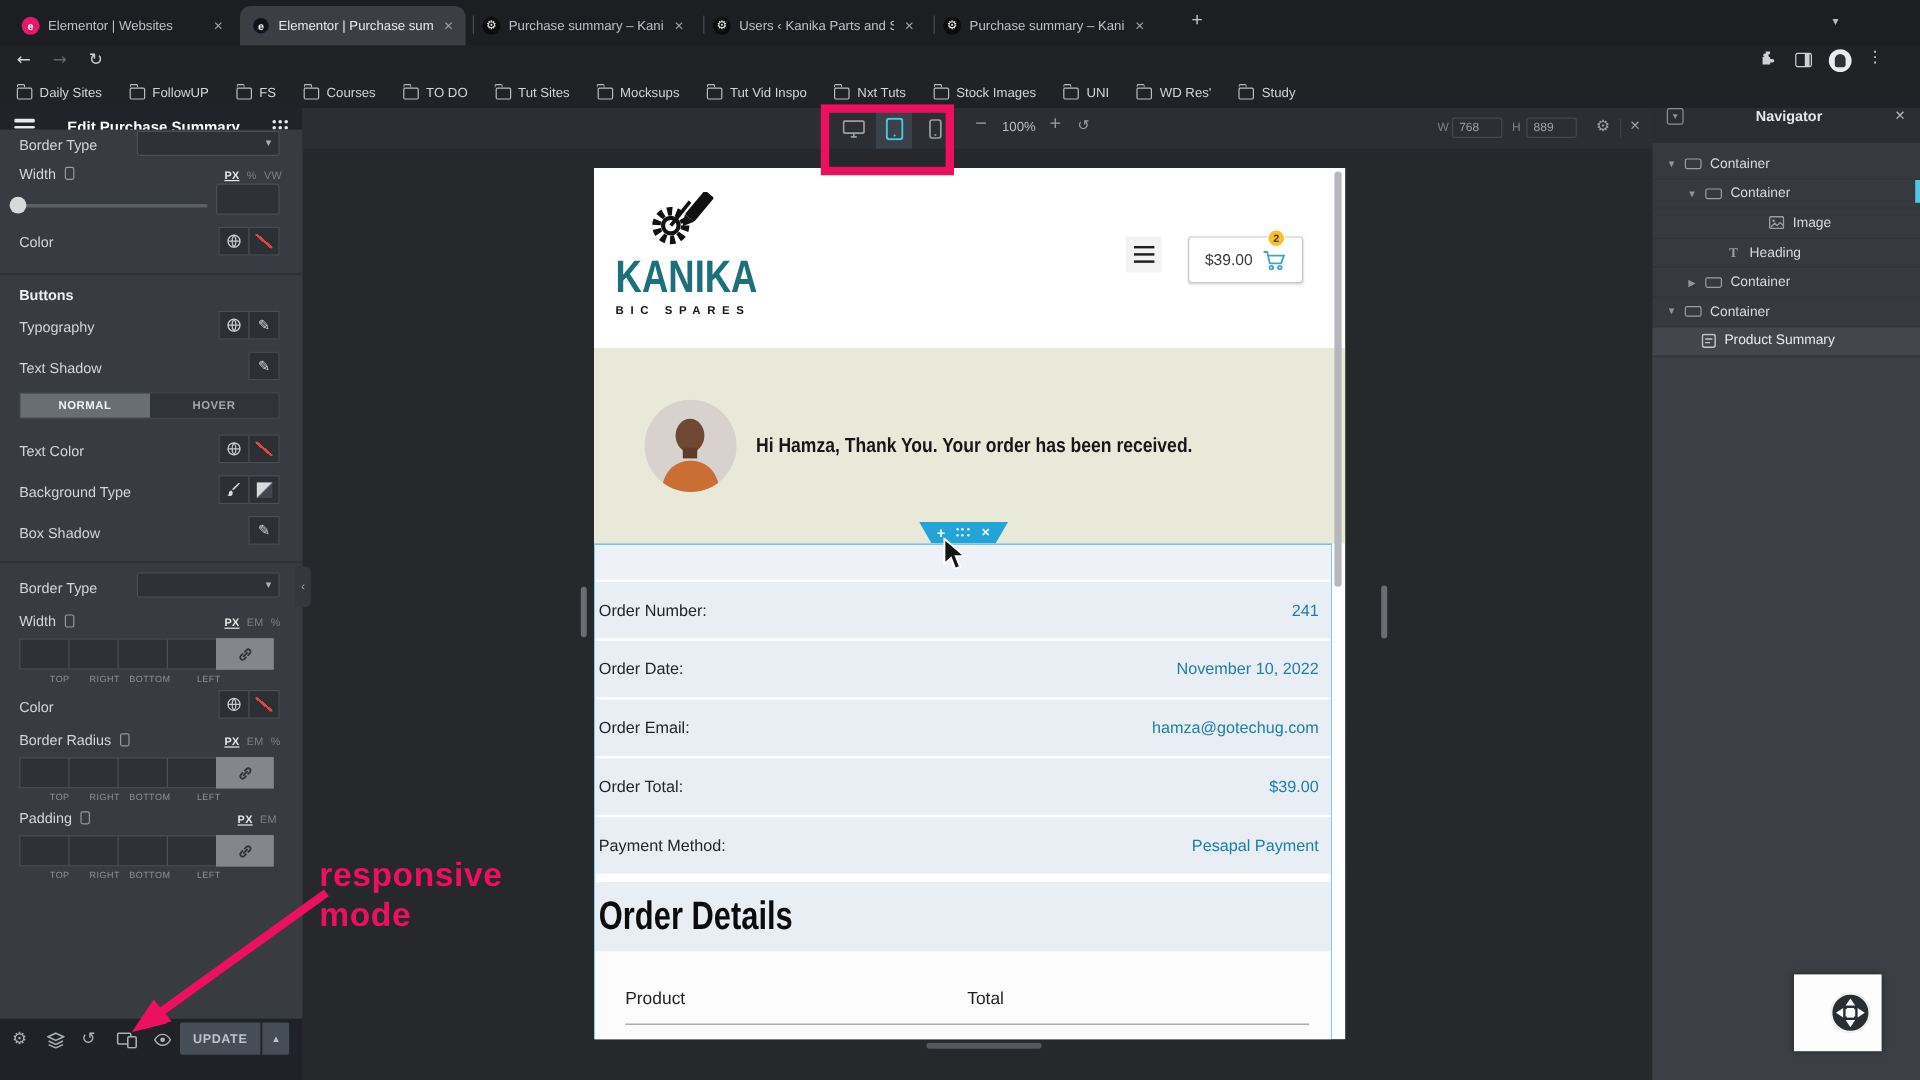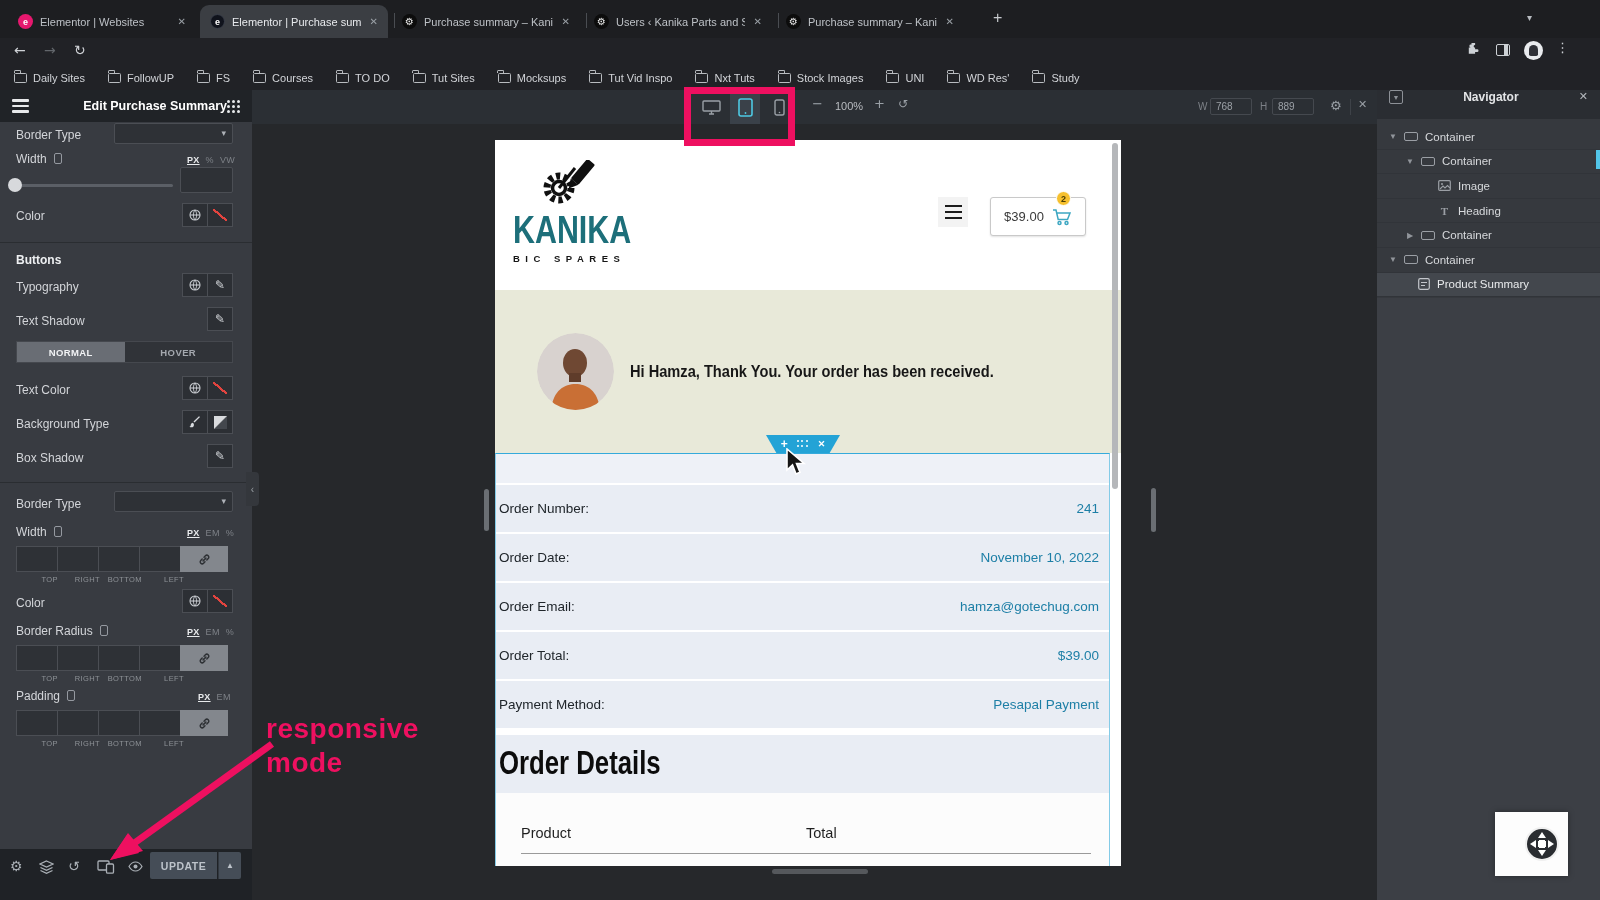--- a/index.html
+++ b/index.html
@@ -33,24 +33,24 @@
   .fold::before{content:"";position:absolute;left:-1.3px;top:-3.6px;width:5px;height:2.4px;border:1.3px solid #b9bcc0;border-bottom:none;border-radius:1.5px 1.5px 0 0}
 
   
   #app{position:absolute;left:0;top:90px;width:1600px;height:810px;background:#26282b}
 
   
   #panel{position:absolute;left:0;top:0;width:252px;height:810px;background:#383b41}
   #panel-header{position:absolute;left:0;top:0;width:252px;height:32px;background:#202327;display:flex;align-items:center;padding:0 12px}
   .burger{width:17px;display:flex;flex-direction:column;gap:3px}
   .burger i{height:2.4px;background:#e7e9eb;border-radius:1px}
-  #panel-title{flex:1;text-align:right;font-size:12.5px;font-weight:bold;color:#fff}
+  #panel-title{flex:1;text-align:center;font-size:12.5px;font-weight:bold;color:#fff}
   .dots9{width:13px;height:13px;position:relative}
   .dots9 i{position:absolute;width:3px;height:3px;border-radius:50%;background:#e7e9eb}
-  #panel-body{position:absolute;left:0;top:32px;width:252px;height:727px;background:#383b41;overflow:hidden}
+  #panel-body{position:absolute;left:0;top:18px;width:252px;height:727px;background:#383b41;overflow:hidden}
   .ctl-label{position:absolute;font-size:12px;color:#d3d5d9}
   .sec-head{position:absolute;font-size:12px;font-weight:bold;color:#eef0f2}
   .divider{position:absolute;left:0;width:252px;height:1px;background:#2a2d31}
   .select{position:absolute;height:21px;background:#2e3136;border:1px solid #4b4e54;border-radius:2px}
   .select .car{position:absolute;right:6px;top:4px;font-size:9px;color:#aeb2b8}
   .units{position:absolute;font-size:9px;color:#7d8187;letter-spacing:.3px;display:flex;gap:6px}
   .units .on{color:#e8eaec;text-decoration:underline;font-weight:bold}
   .slider-track{position:absolute;height:3px;background:#5b5f66;border-radius:2px}
   .slider-knob{position:absolute;width:14px;height:14px;border-radius:50%;background:#d7d9dc}
   .num-input{position:absolute;width:53px;height:26px;background:#2e3136;border:1px solid #4b4e54;border-radius:2px}
@@ -633,21 +633,21 @@
       <div class="nrow" style="padding-left:12px">
           <span class="car">▼</span>
           <span class="cicon"></span>
           <span>Container</span>
         </div>
       <div class="nrow" style="padding-left:29px">
           <span class="car">▼</span>
           <span class="cicon"></span>
           <span>Container</span>
         </div>
-      <div class="nrow" style="padding-left:61px">
+      <div class="nrow" style="padding-left:97px">
           <svg width="13" height="11" viewBox="0 0 13 11">
             <rect x="0.7" y="0.7" width="11.6" height="9.6" rx="1" fill="none" stroke="#9b9fa5" stroke-width="1.2"></rect>
             <circle cx="4" cy="4" r="1" fill="#9b9fa5"></circle>
             <path d="M2 9l3-3 2 2 2.5-2.5L12 8" fill="none" stroke="#9b9fa5" stroke-width="1.1"></path>
           </svg>
           <span>Image</span>
         </div>
       <div class="nrow" style="padding-left:61px">
           <span style="width:13px;text-align:center;font-size:11px;font-weight:bold;color:#9b9fa5;font-family:'Liberation Serif',serif">T</span>
           <span>Heading</span>

